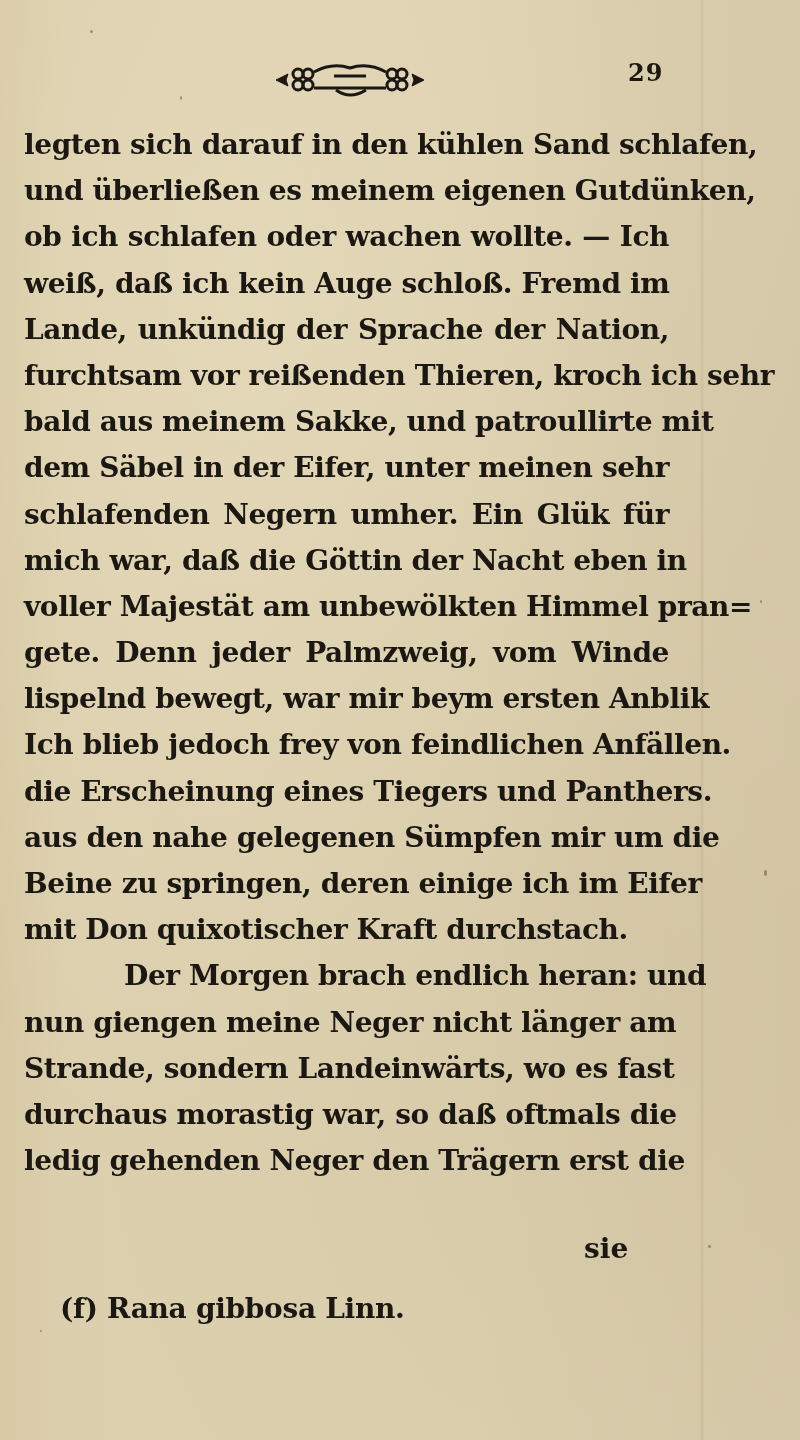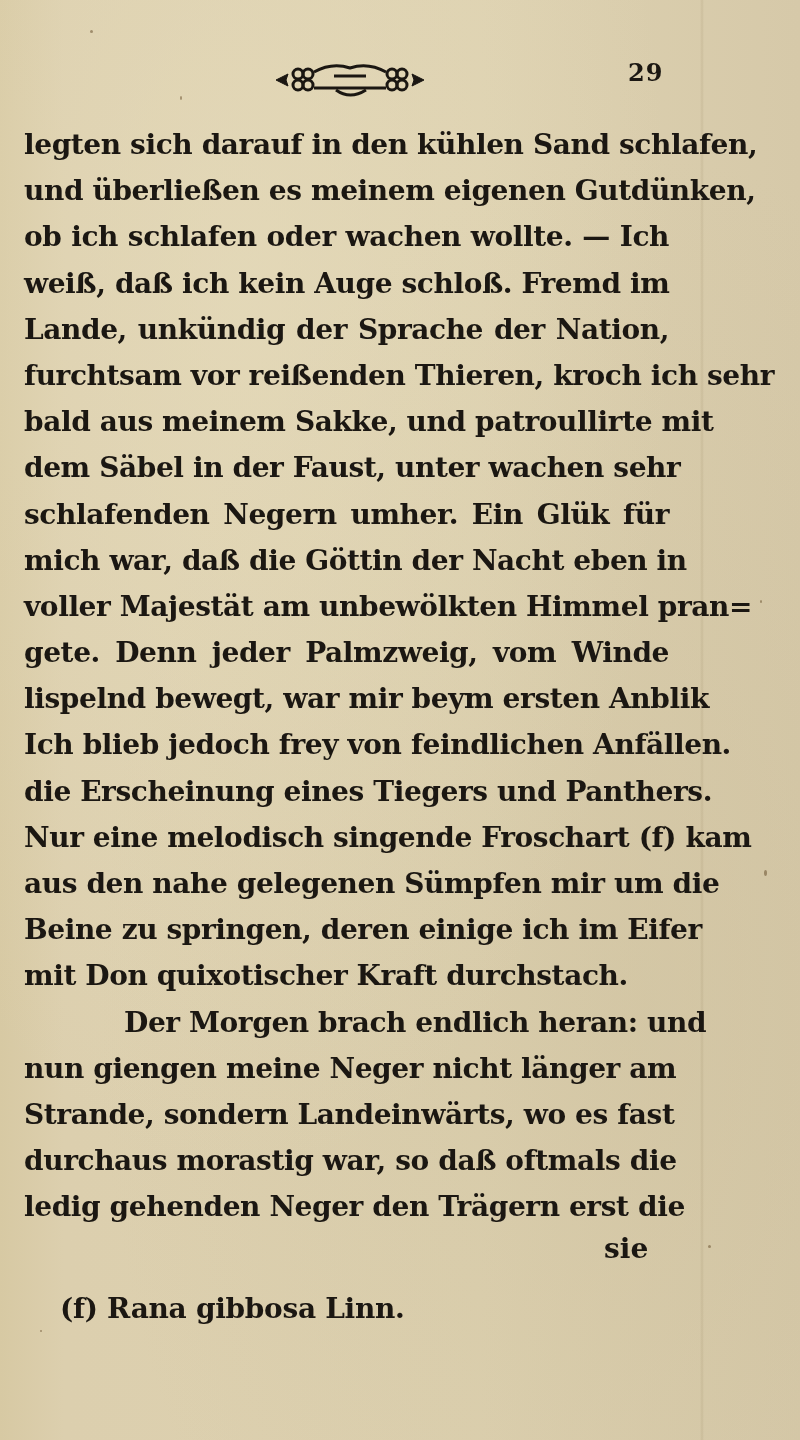--- a/index.html
+++ b/index.html
@@ -70,21 +70,21 @@
       letter-spacing: -0.4px;
     }
     .line.last {
       text-align-last: left;
     }
     .line.indent {
       padding-left: 100px;
     }
     .catchword {
       position: absolute;
-      left: 604px;
+      left: 584px;
       top: 1232px;
       font-size: 28px;
       font-weight: bold;
     }
     .footnote {
       position: absolute;
       left: 60px;
       top: 1292px;
       font-size: 28px;
       font-weight: bold;
@@ -128,29 +128,28 @@
 </div>
 
 <div class="text-block">
   <div class="line">legten sich darauf in den kühlen Sand schlafen,</div>
   <div class="line">und überließen es meinem eigenen Gutdünken,</div>
   <div class="line">ob ich schlafen oder wachen wollte. — Ich</div>
   <div class="line">weiß, daß ich kein Auge schloß. Fremd im</div>
   <div class="line">Lande, unkündig der Sprache der Nation,</div>
   <div class="line">furchtsam vor reißenden Thieren, kroch ich sehr</div>
   <div class="line">bald aus meinem Sakke, und patroullirte mit</div>
-  <div class="line">dem Säbel in der Faust, unter wachen sehr</div>
+  <div class="line">dem Säbel in der Eifer, unter meinen sehr</div>
   <div class="line">schlafenden Negern umher. Ein Glük für</div>
   <div class="line">mich war, daß die Göttin der Nacht eben in</div>
   <div class="line">voller Majestät am unbewölkten Himmel pran=</div>
   <div class="line">gete. Denn jeder Palmzweig, vom Winde</div>
   <div class="line">lispelnd bewegt, war mir beym ersten Anblik</div>
   <div class="line">Ich blieb jedoch frey von feindlichen Anfällen.</div>
   <div class="line">die Erscheinung eines Tiegers und Panthers.</div>
-  <div class="line">Nur eine melodisch singende Froschart (f) kam</div>
   <div class="line">aus den nahe gelegenen Sümpfen mir um die</div>
   <div class="line">Beine zu springen, deren einige ich im Eifer</div>
   <div class="line last">mit Don quixotischer Kraft durchstach.</div>
   <div class="line indent">Der Morgen brach endlich heran: und</div>
   <div class="line">nun giengen meine Neger nicht länger am</div>
   <div class="line">Strande, sondern Landeinwärts, wo es fast</div>
   <div class="line">durchaus morastig war, so daß oftmals die</div>
   <div class="line">ledig gehenden Neger den Trägern erst die</div>
 </div>
 

